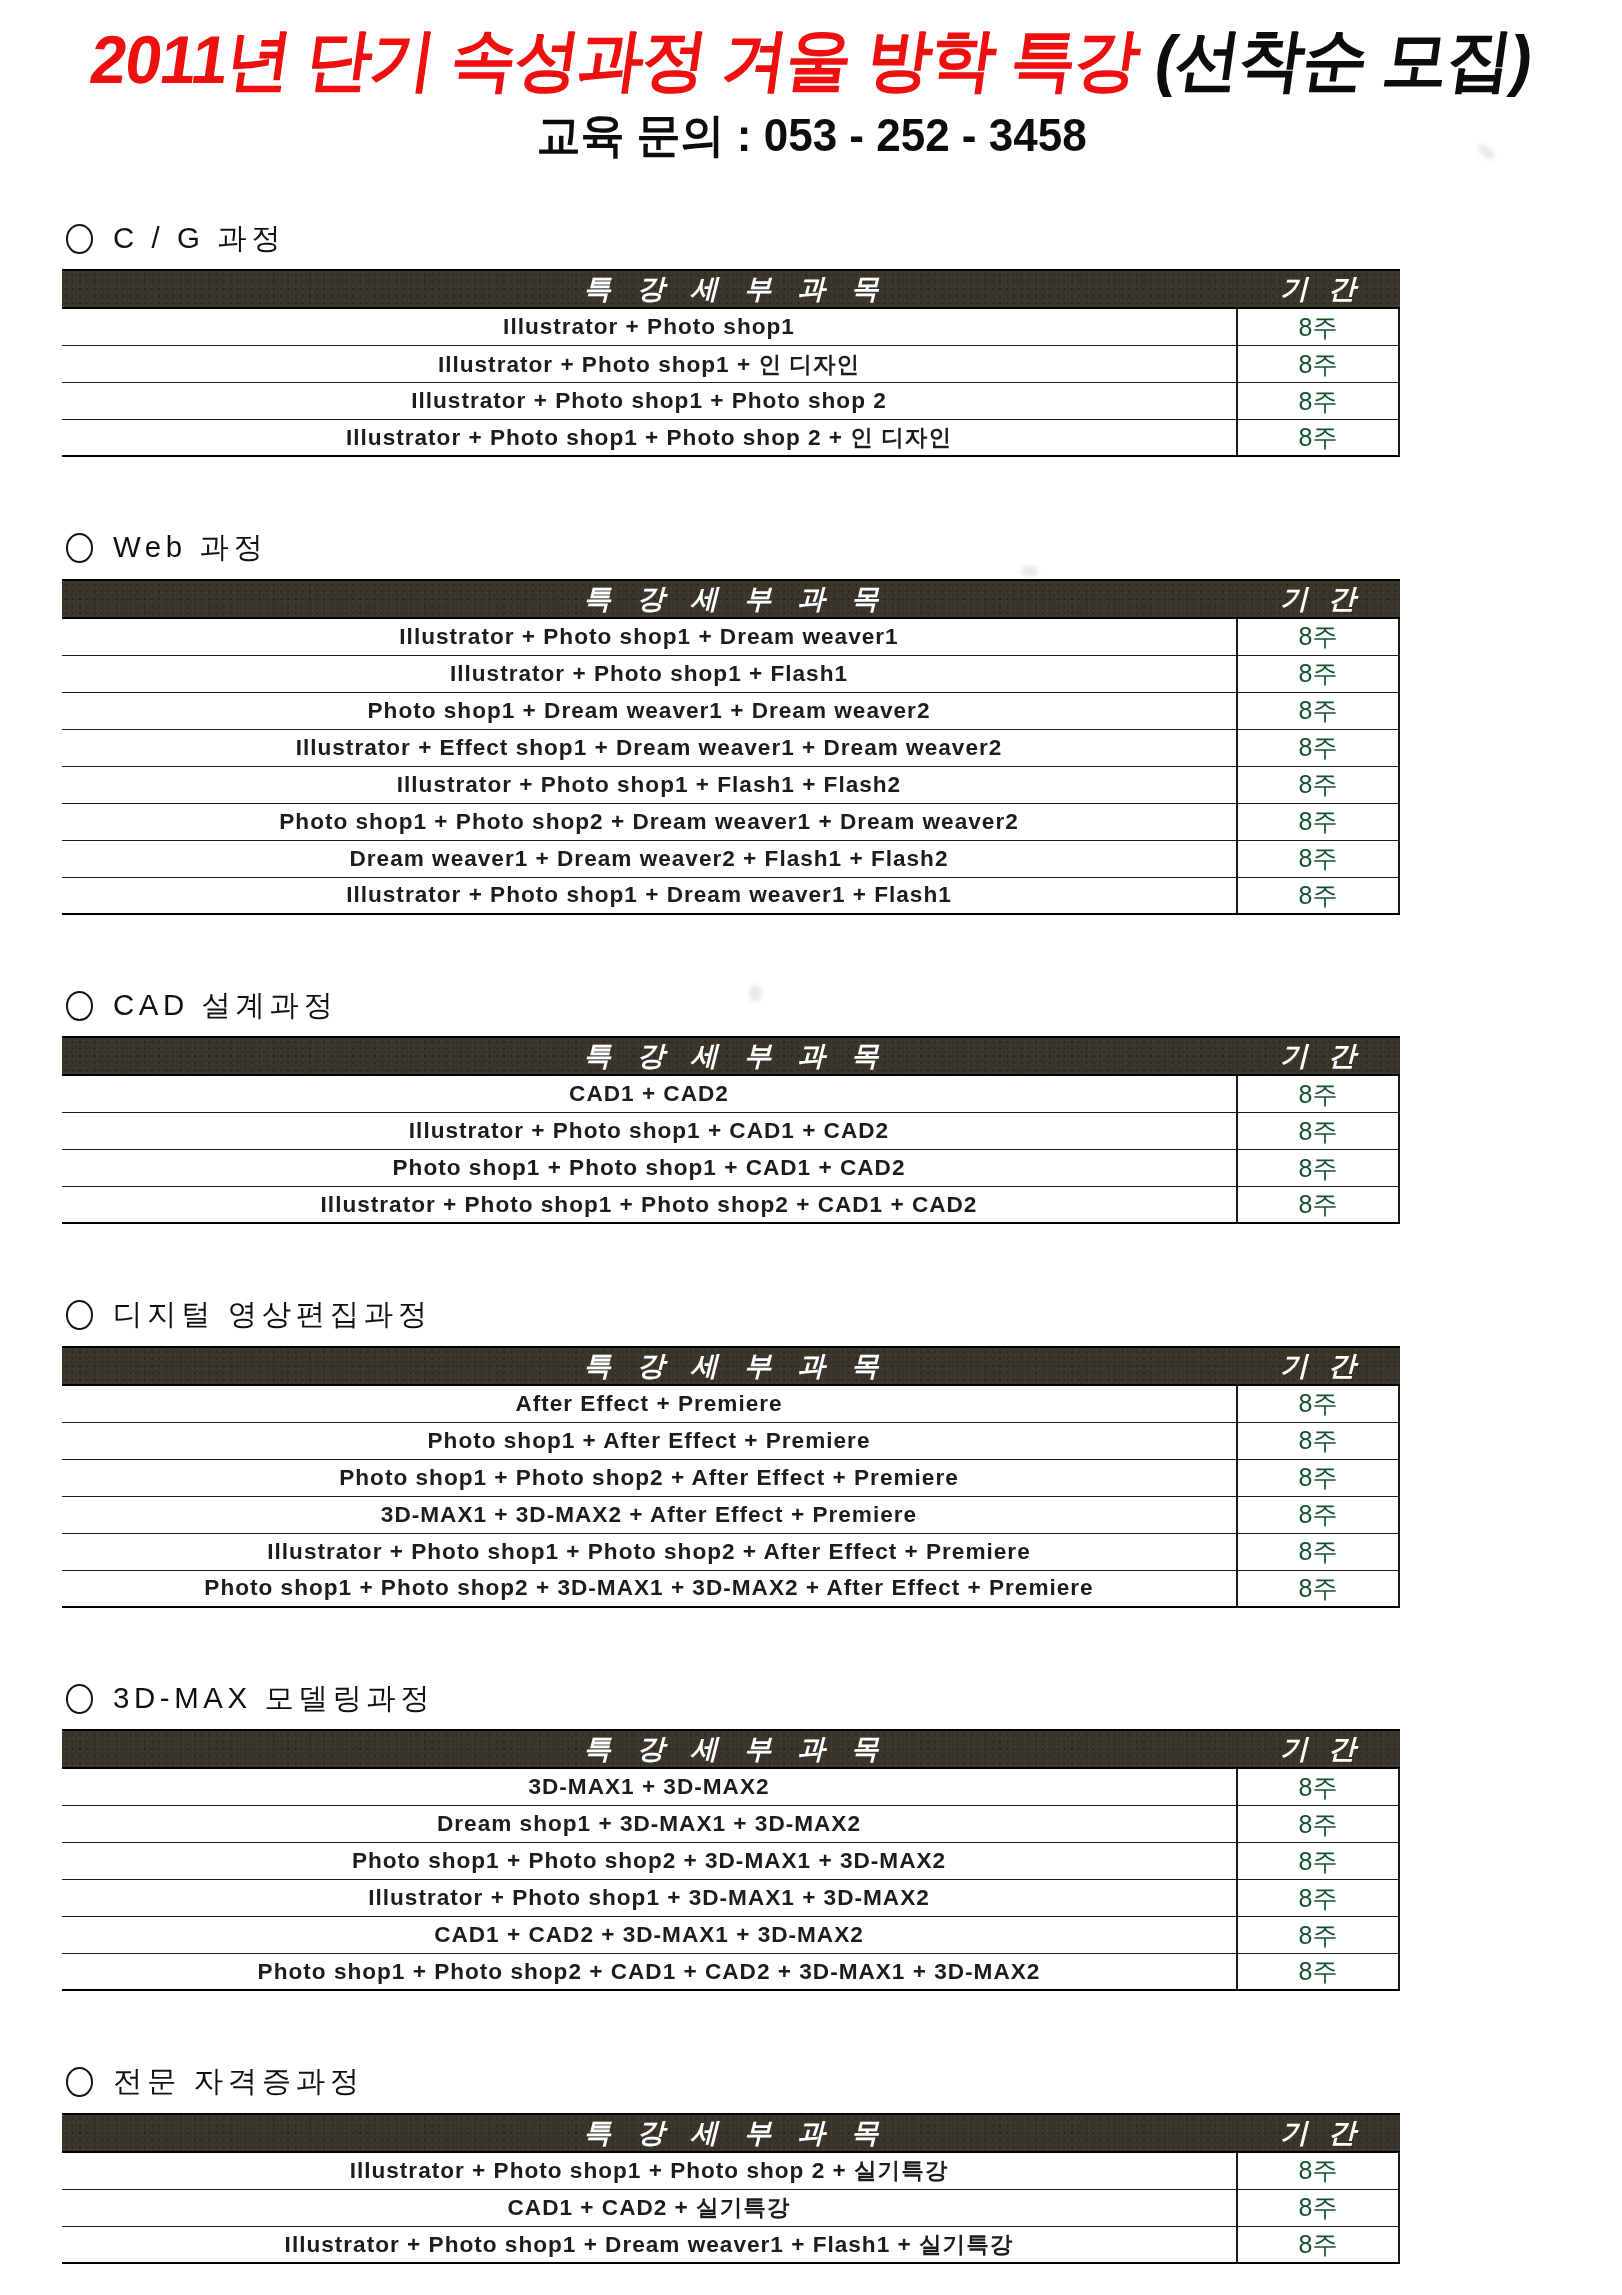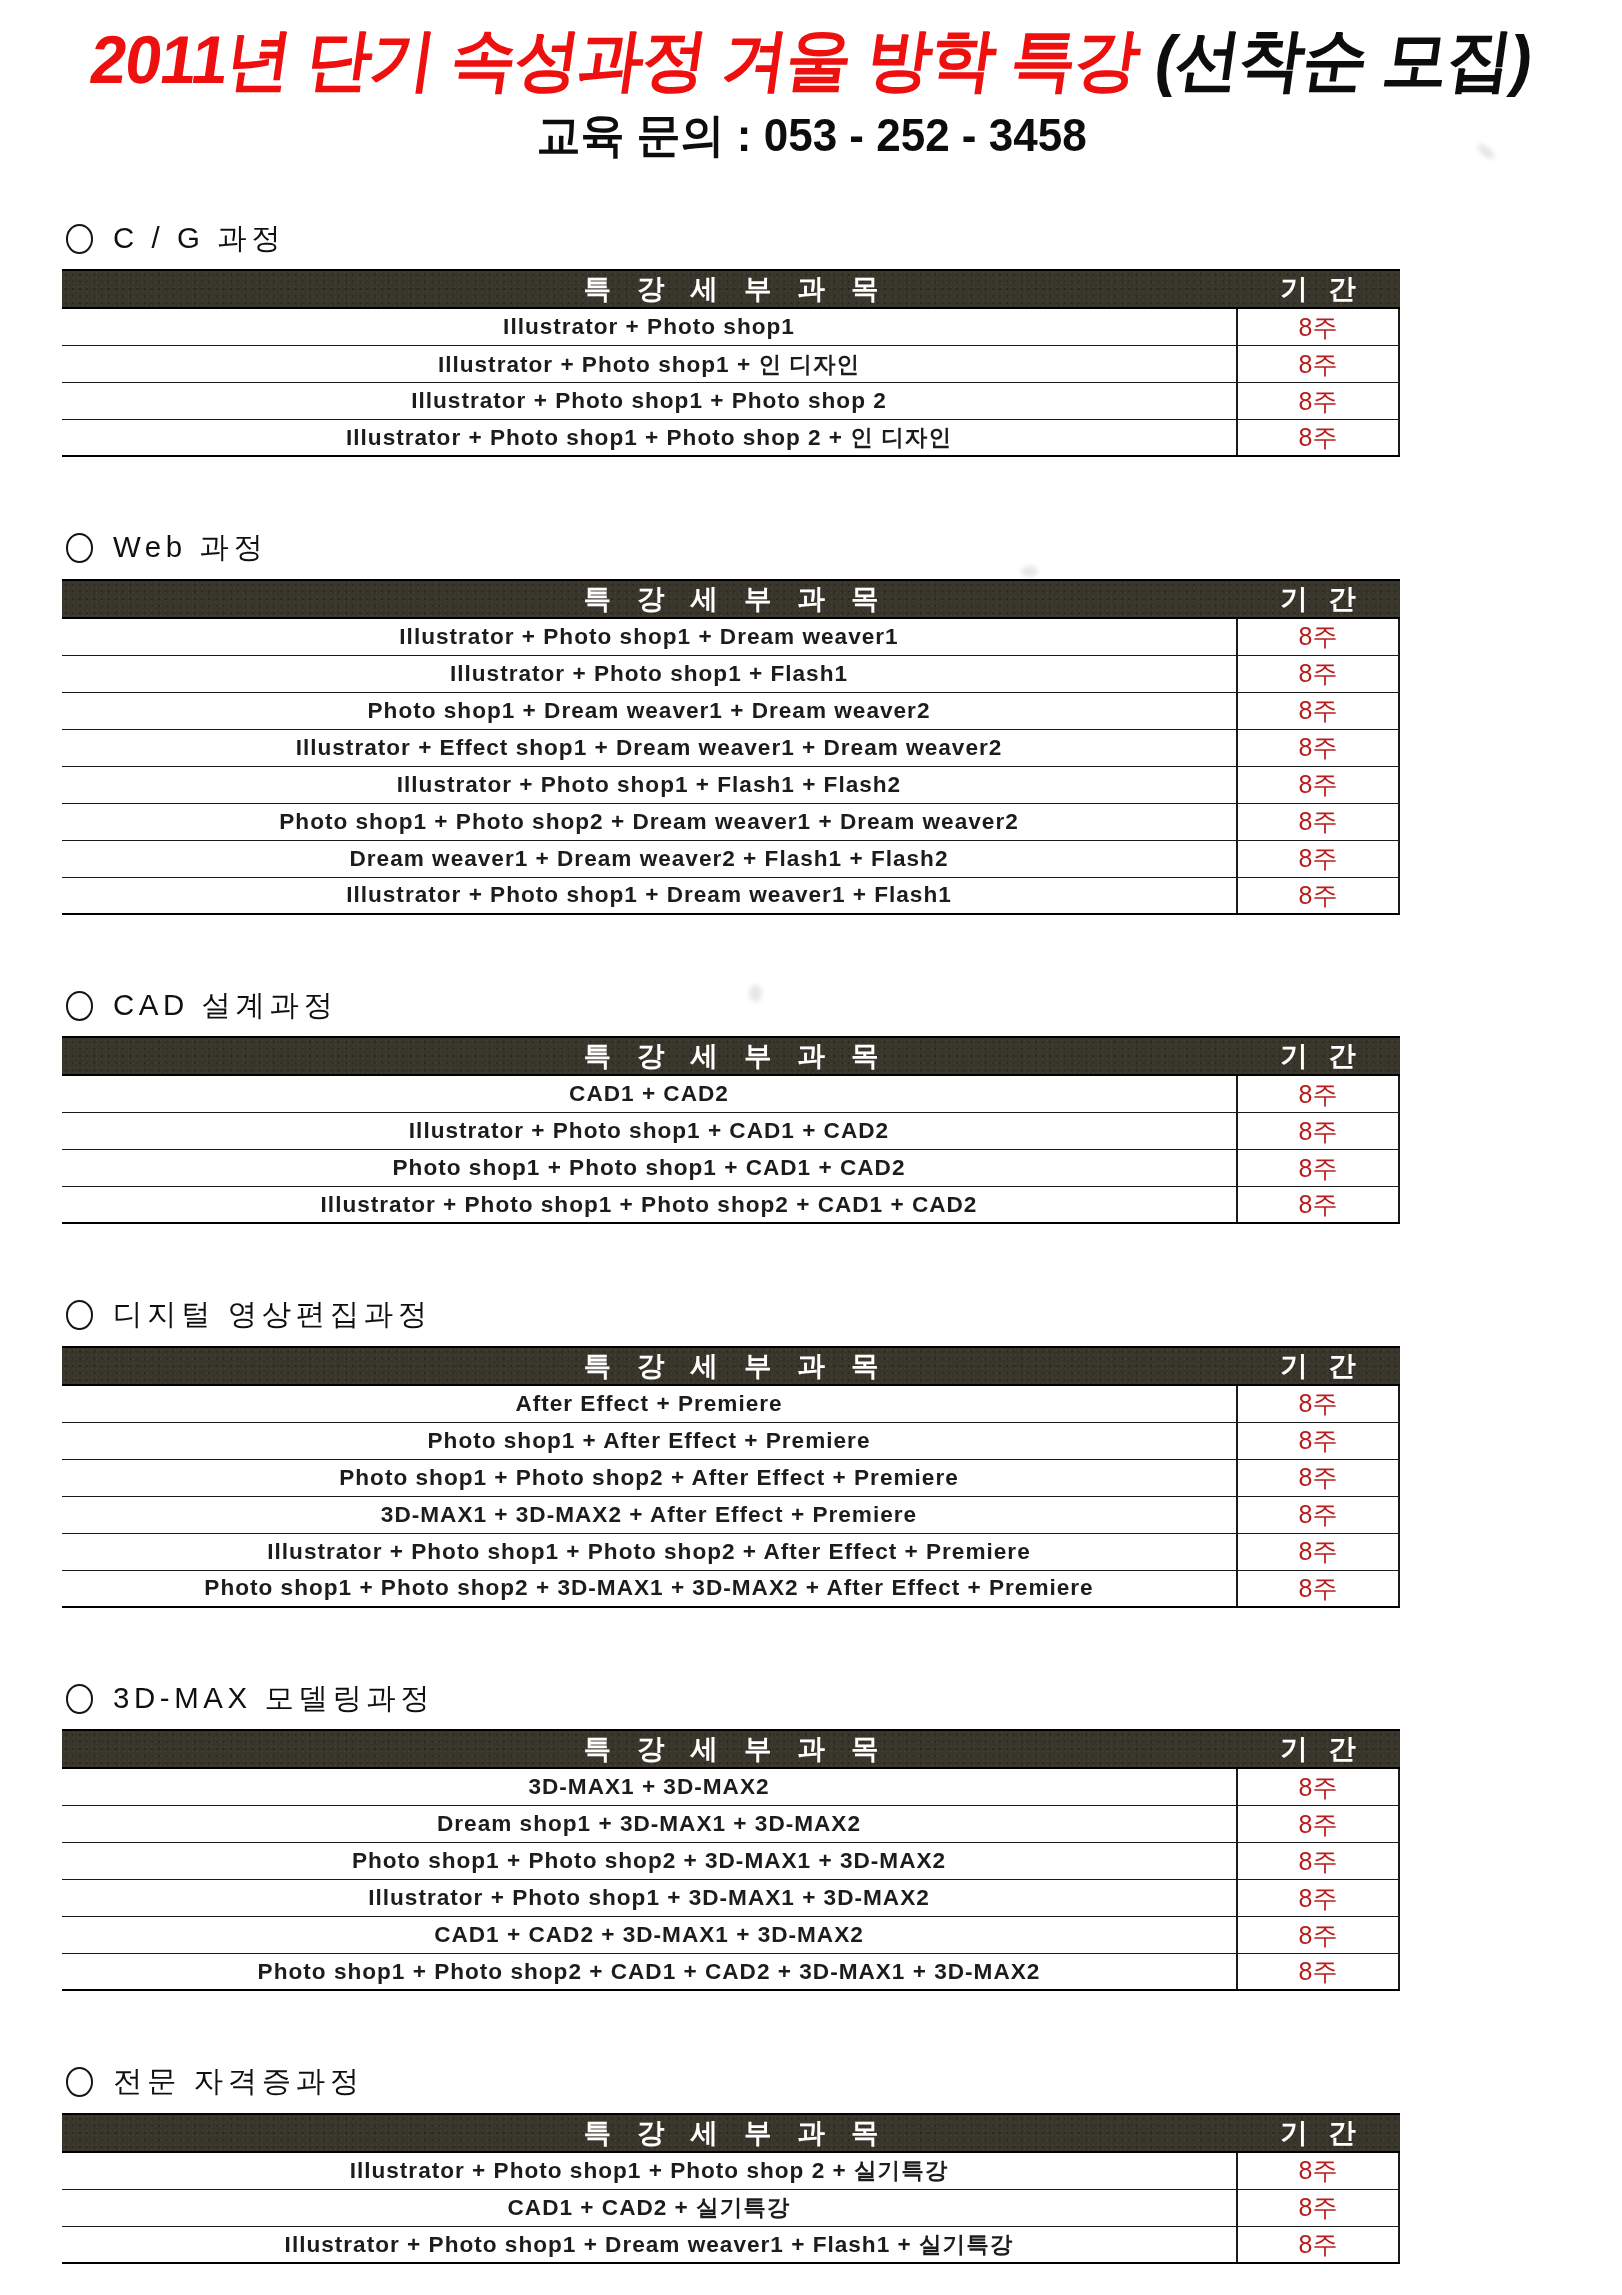--- a/index.html
+++ b/index.html
@@ -45,29 +45,30 @@
   .trow:last-child { border-bottom:2.6px solid #000; }
 
   .thead {
     position:relative; height:38px; border-bottom:2px solid #000;
     background-color:#38352a;
     background-image:
       radial-gradient(rgba(255,255,255,0.08) 0.7px, transparent 1px),
       radial-gradient(rgba(0,0,0,0.30) 0.7px, transparent 1px);
     background-size:4.6px 4.6px, 7.2px 7.2px;
     color:#ffffff;
+    font-style:italic;
   }
   .th { position:absolute; top:0; bottom:0; display:flex; align-items:center; justify-content:center; }
   .th.subject { left:0; right:0; font-size:27.5px; font-weight:bold; letter-spacing:9.2px; text-indent:9.2px; }
   .th.duration { right:0; width:164px; font-size:27.5px; font-weight:bold; letter-spacing:6.5px; text-indent:6.5px; }
 
   .cell { display:flex; align-items:center; justify-content:center; }
   .cell.subject { flex:1; font-size:22.6px; letter-spacing:1px; color:#1c1c1c;font-weight:bold; }
   .cell.duration {
-    width:164px; font-size:25px; color:#b91c1c;
+    width:164px; font-size:25px; color:#14532d;
     border-left:2px solid #1a1a1a; border-right:2px solid #1a1a1a;
   }
 
   
   .smudge { position:absolute; background:rgba(120,120,120,0.18); border-radius:50%; filter:blur(2px); }
   .smudge.s1 { width:17px; height:10.5px; left:1021px; top:566px; }
   .smudge.s2 { width:13px; height:17px; left:749px; top:985px; }
   .smudge.s3 { width:19.6px; height:9.2px; left:1476px; top:147px; transform:rotate(40deg); }
 </style>
 </head>

